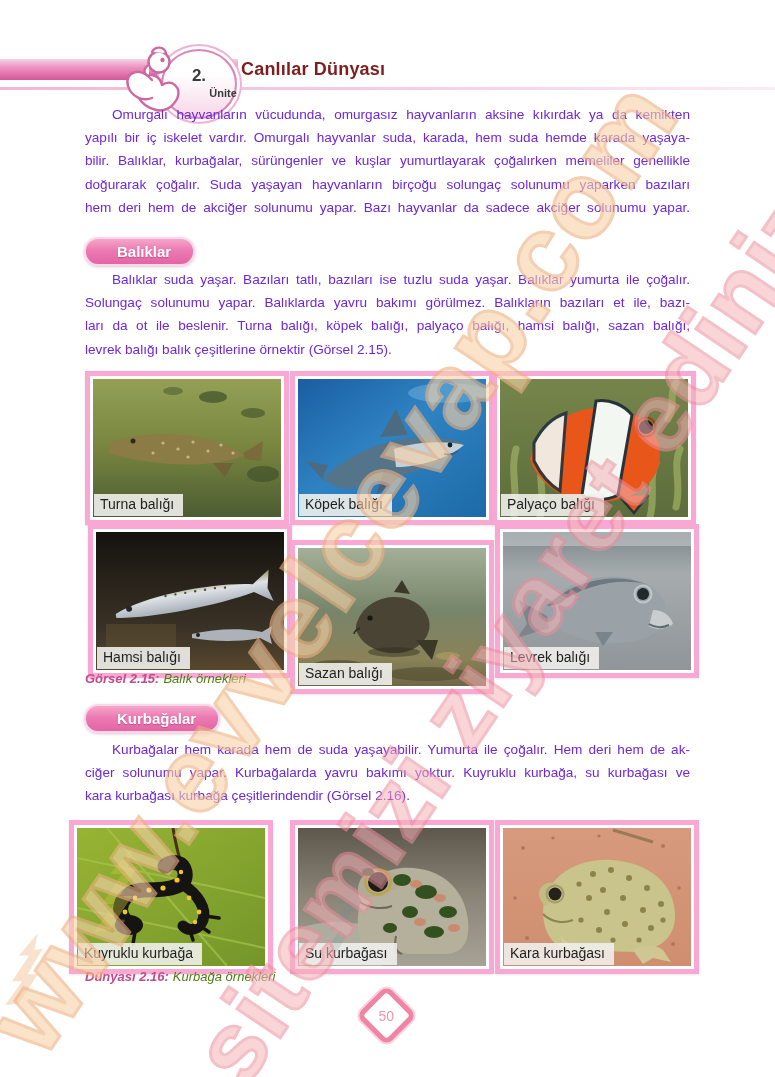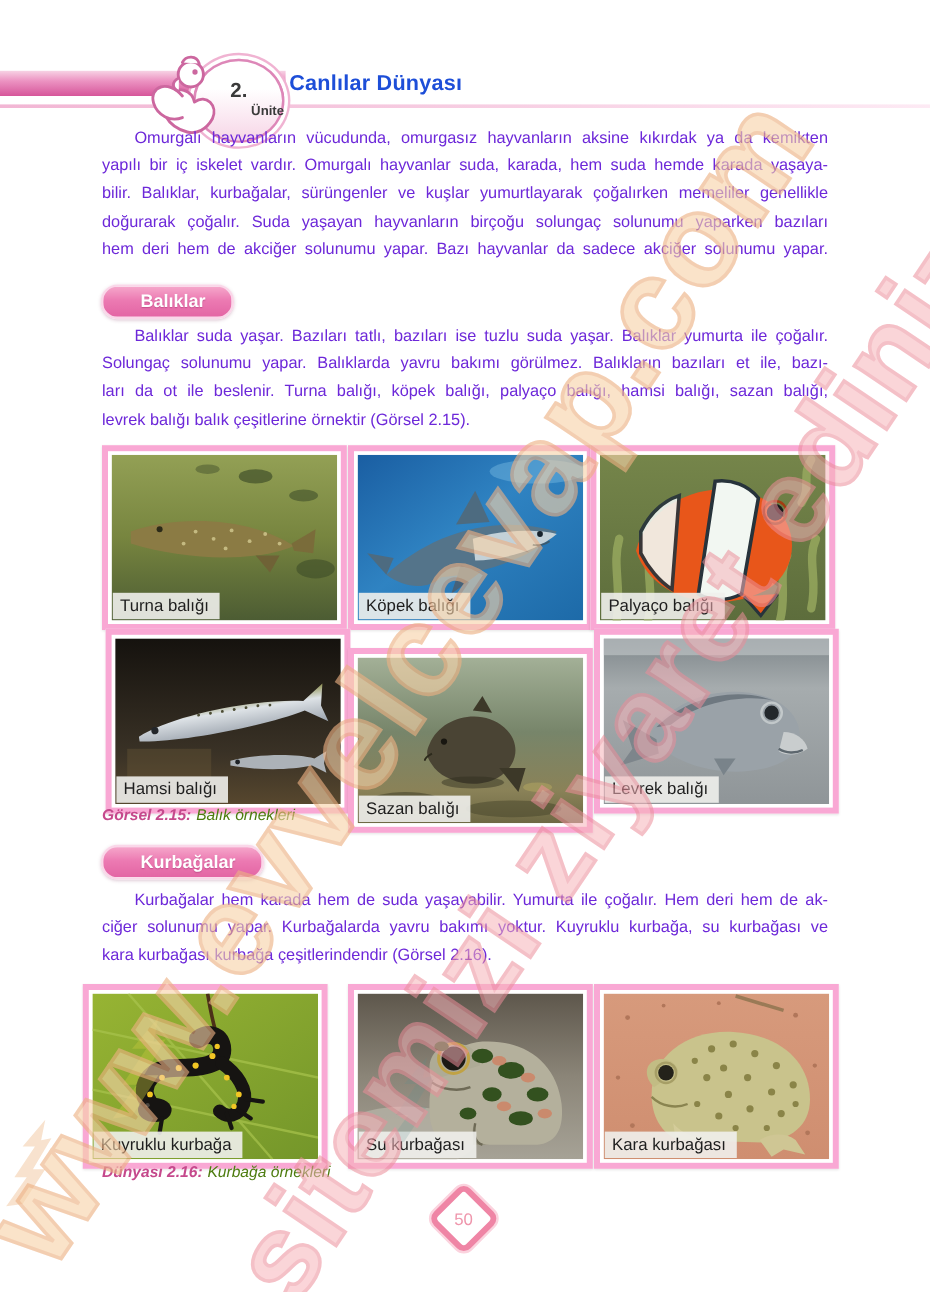--- a/index.html
+++ b/index.html
@@ -14,21 +14,21 @@
   .header-line{position:absolute;left:0;top:87px;width:775px;height:3px;z-index:1;
     background:linear-gradient(90deg,#f2b6d4 0%,#f7cfe3 55%,#fdeaf4 100%);}
   .unit-badge{position:absolute;left:161px;top:49px;width:72px;height:66px;z-index:3;
     border-radius:50%;background:linear-gradient(180deg,#ffffff 35%,#f7d6e7 100%);
     border:2px solid #dd87b8;box-shadow:0 0 0 3px #ffffff,0 0 0 5px #f0b3d2;
     display:flex;flex-direction:column;align-items:center;justify-content:center;}
   .unit-number{font-weight:bold;font-size:17px;color:#3a3a3a;line-height:18px;}
   .unit-word{font-weight:bold;font-size:11px;color:#3a3a3a;line-height:17px;padding-left:48px;}
   .bird-icon{position:absolute;left:122px;top:44px;width:64px;height:74px;z-index:4;}
   .chapter-title{position:absolute;left:241px;top:59px;z-index:2;
-    font-size:18px;font-weight:bold;color:#1d4ed8;letter-spacing:0.2px;}
+    font-size:18px;font-weight:bold;color:#7f1d1d;letter-spacing:0.2px;}
   
   .para{position:absolute;left:85px;width:605px;font-size:13.6px;line-height:23.2px;color:#6d28d9;z-index:10;}
   .pline{text-align:justify;text-align-last:justify;}
   .pline.indent{text-indent:27px;}
   .pline.endline{text-align-last:left;}
   .section-pill{position:absolute;z-index:10;height:25px;line-height:25px;
     background:linear-gradient(180deg,#f5a6ca 0%,#ec7ab2 45%,#e365a4 100%);
     border:2px solid #fad7e9;border-radius:14px;box-shadow:0 1px 3px rgba(120,30,80,0.25);
     color:#ffffff;font-weight:bold;font-size:15px;padding:0 22px 0 31px;
     text-shadow:0 1px 1px rgba(150,40,100,0.45);}

